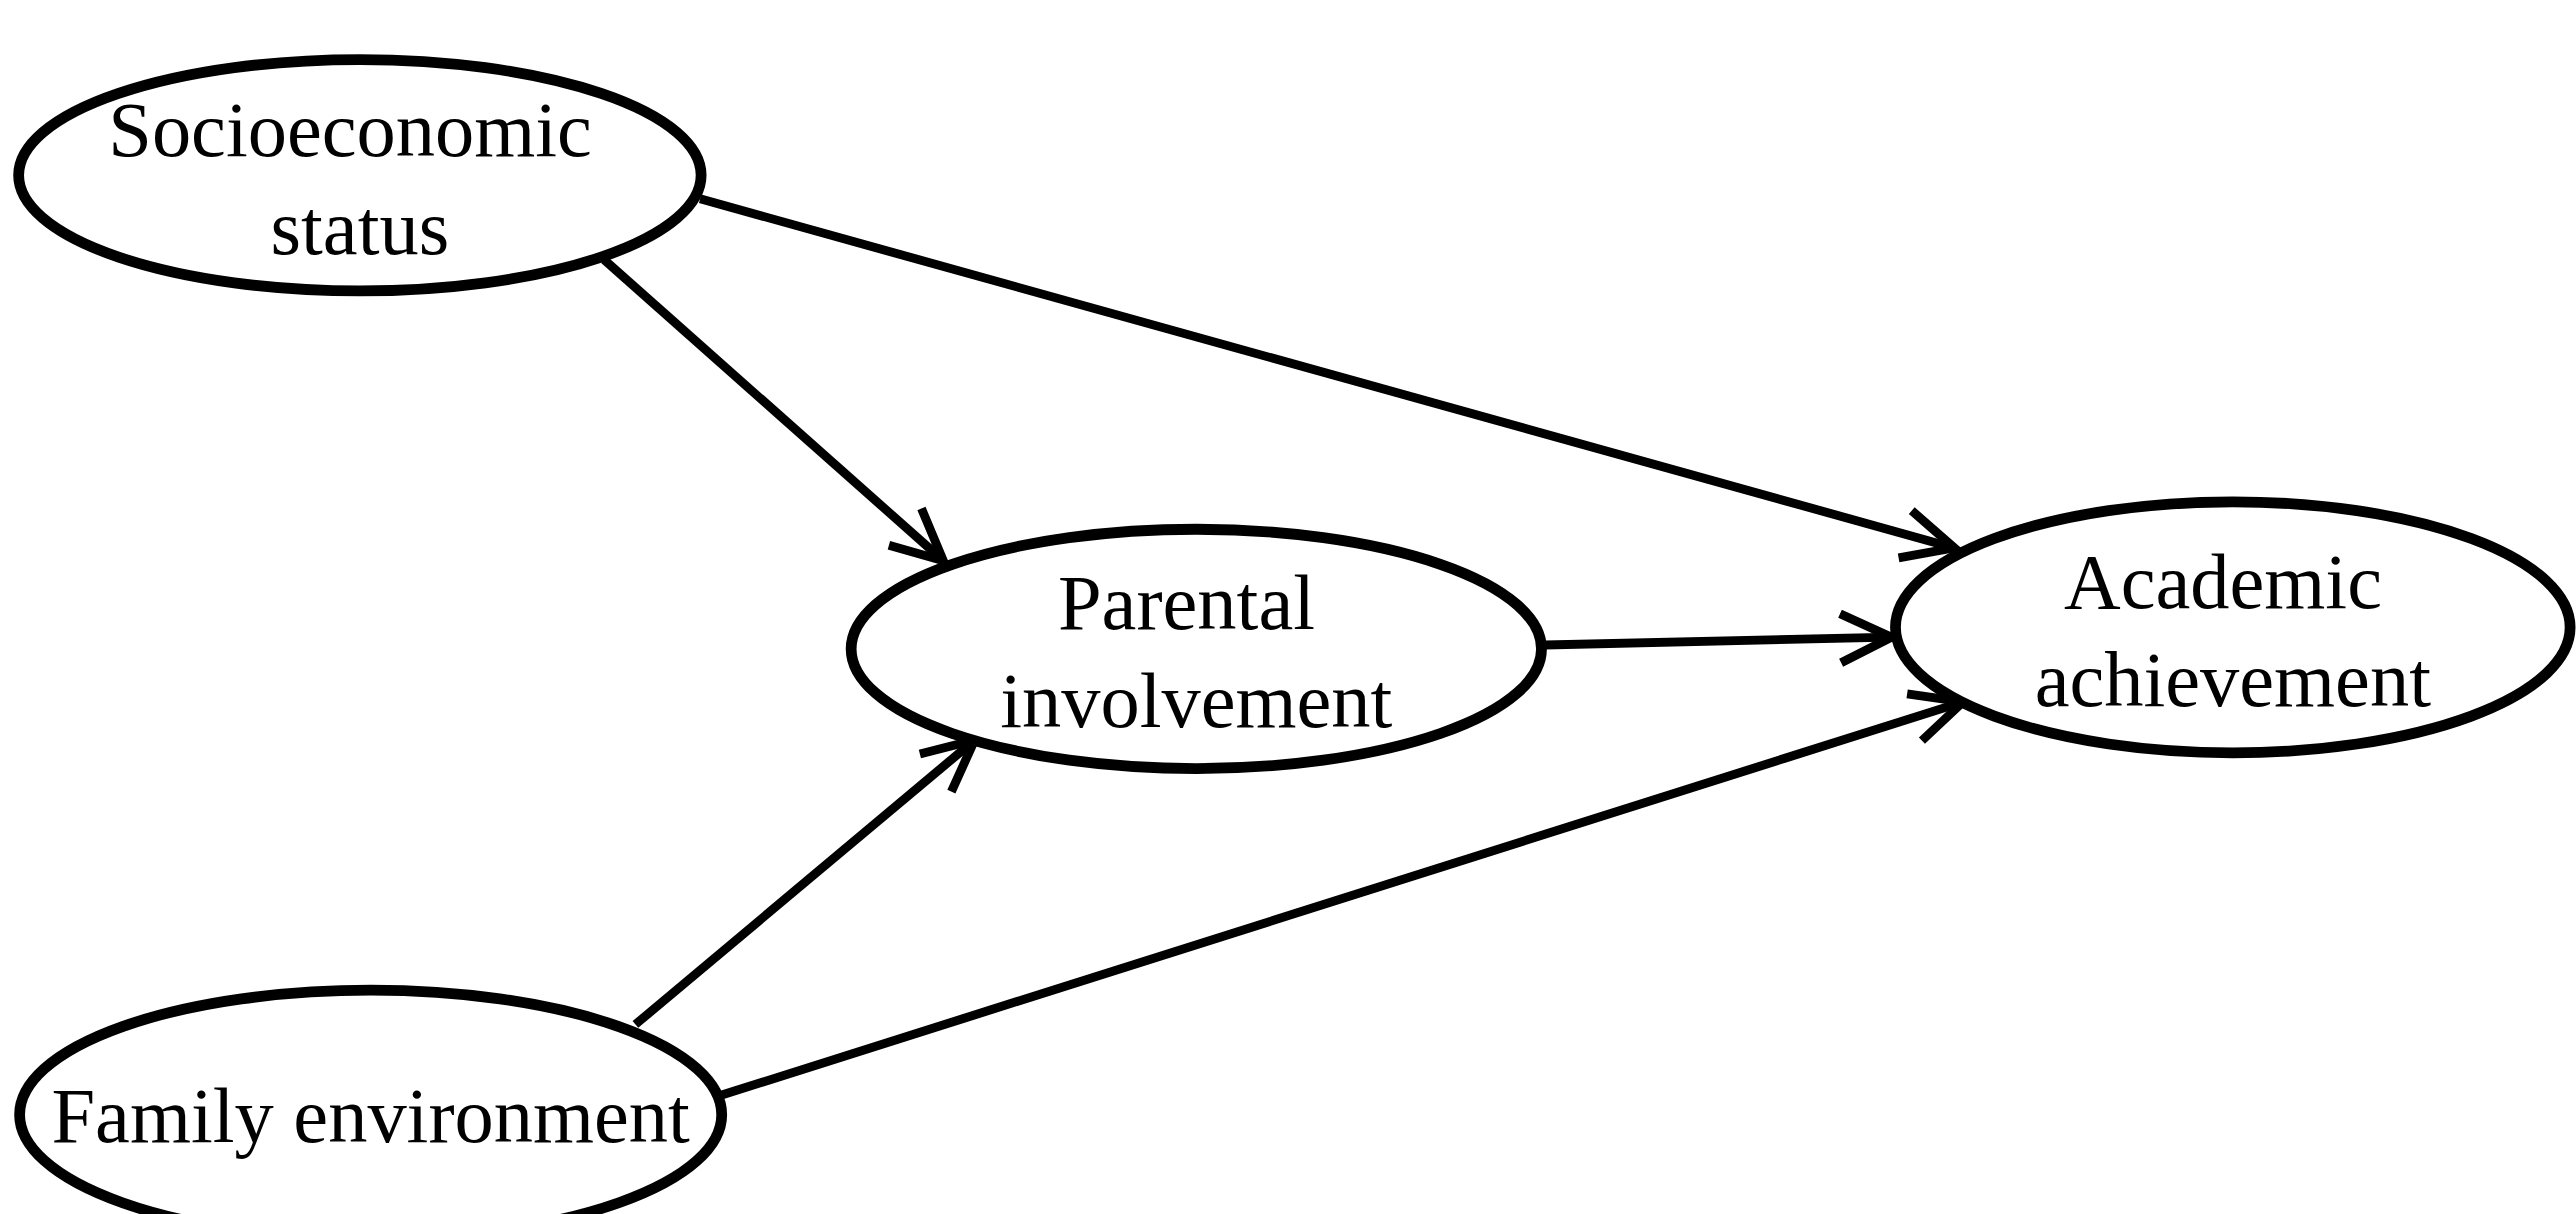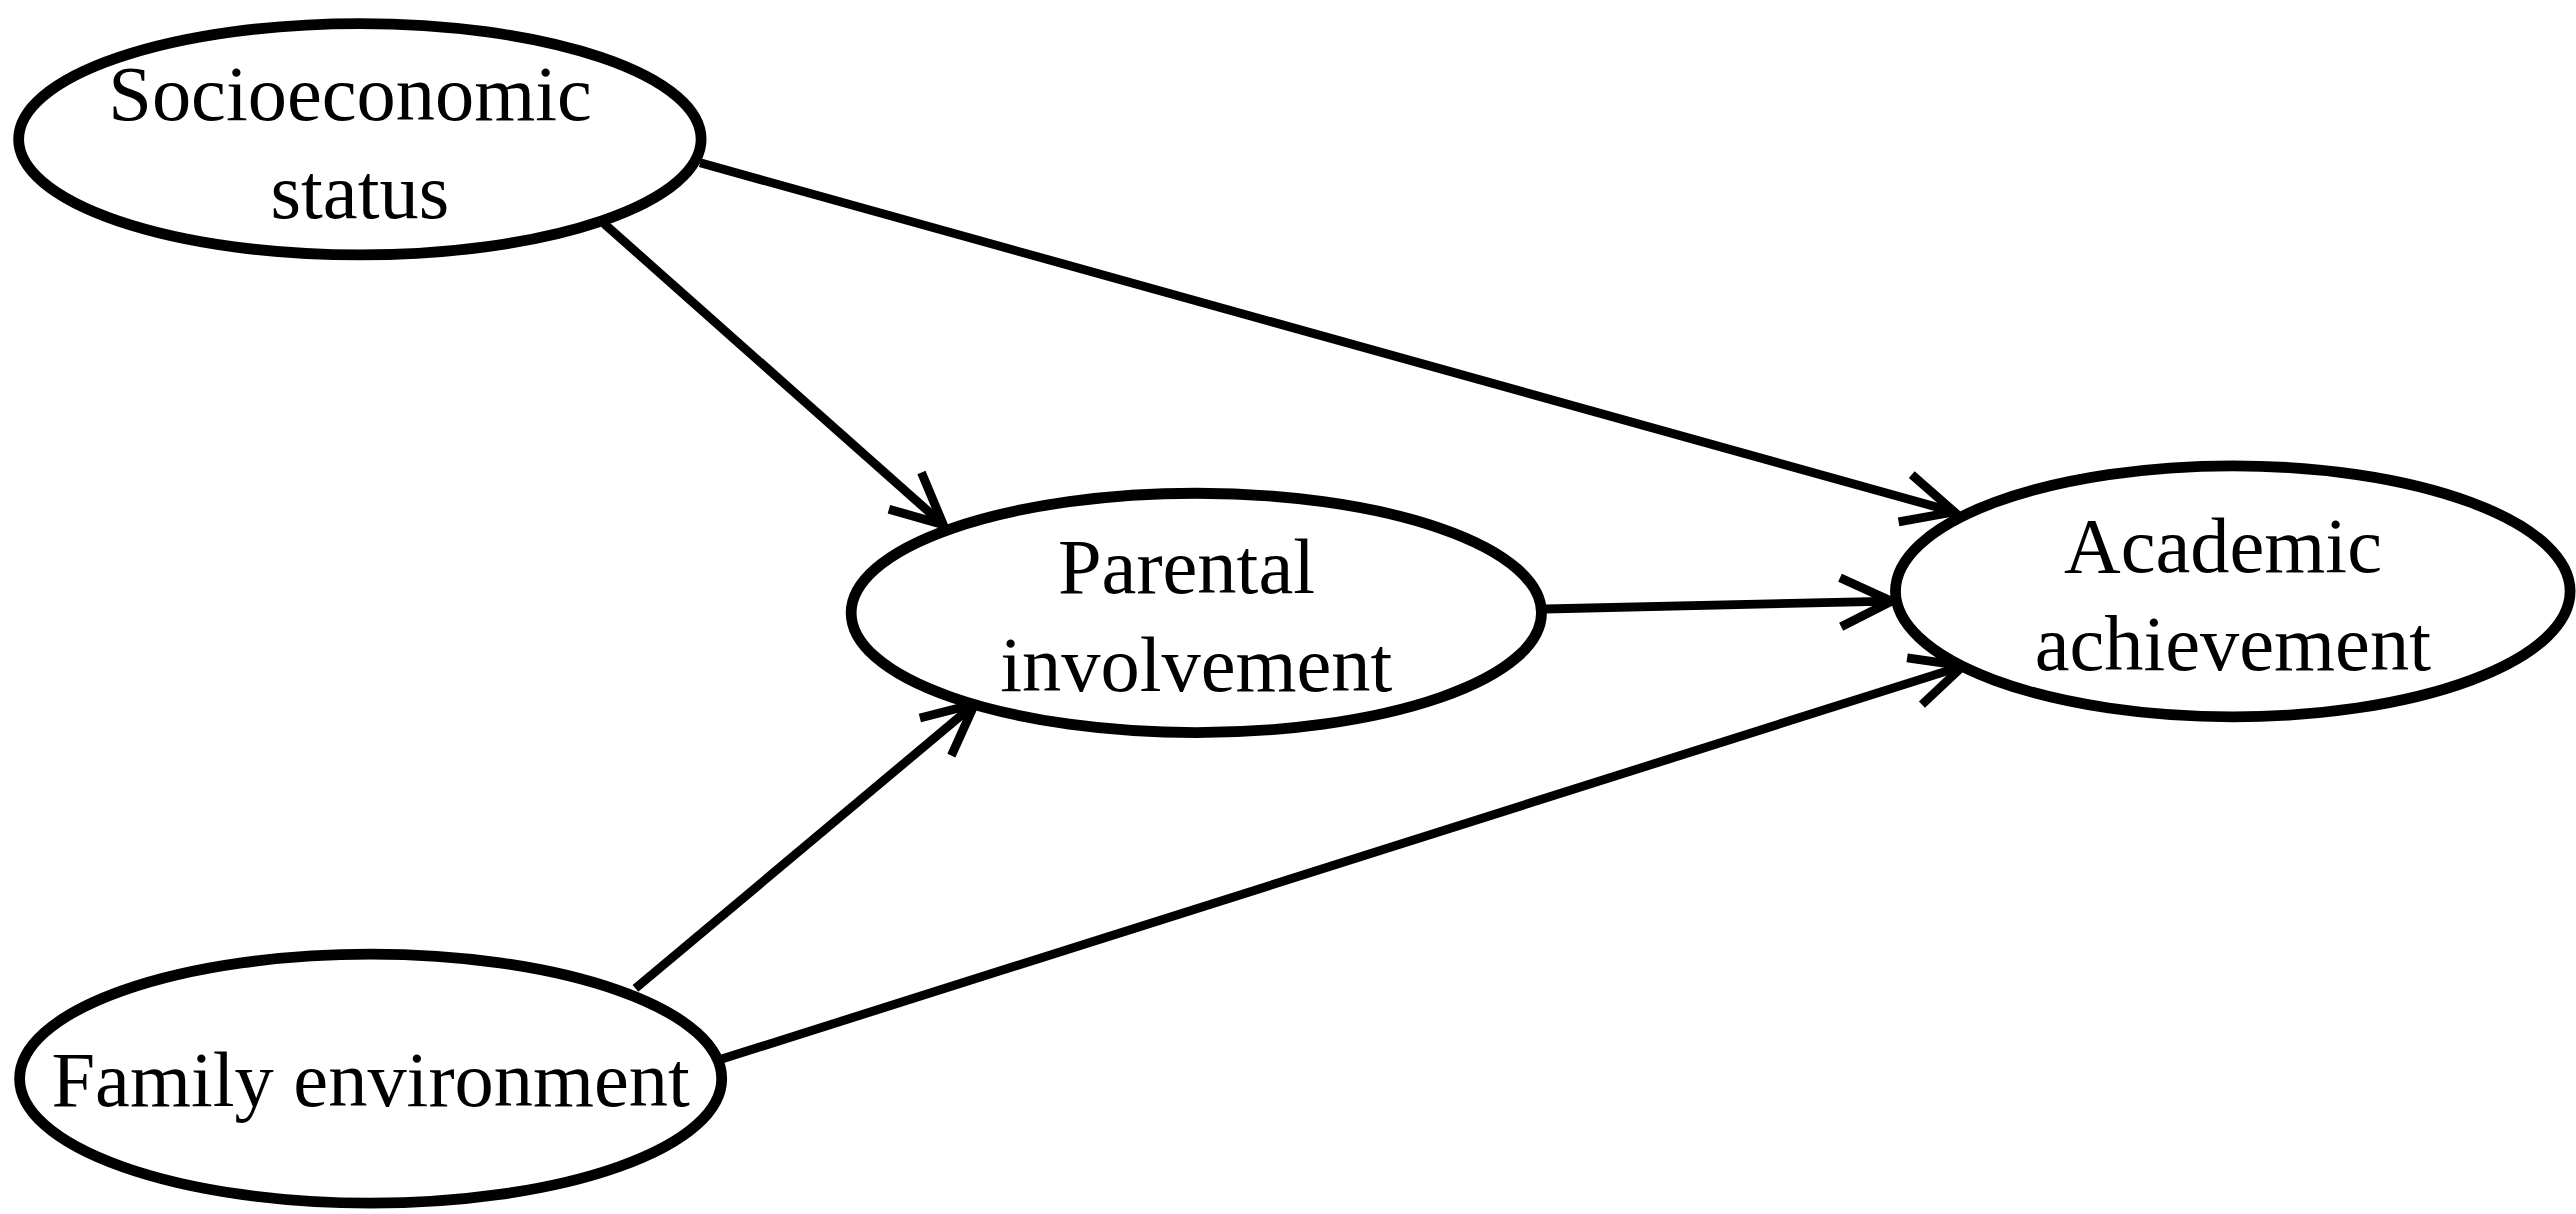--- a/index.html
+++ b/index.html
@@ -7,20 +7,21 @@
     padding: 0;
     background: #ffffff;
     width: 2576px;
     height: 1215px;
     overflow: hidden;
   }
   .diagram-wrap {
     width: 2576px;
     height: 1055px;
     background: #ffffff;
+    margin-top: 36px;
   }
   svg {
     display: block;
     background: #ffffff;
   }
   .node-ellipse {
     fill: #ffffff;
     stroke: #000000;
     stroke-width: 11px;
   }

